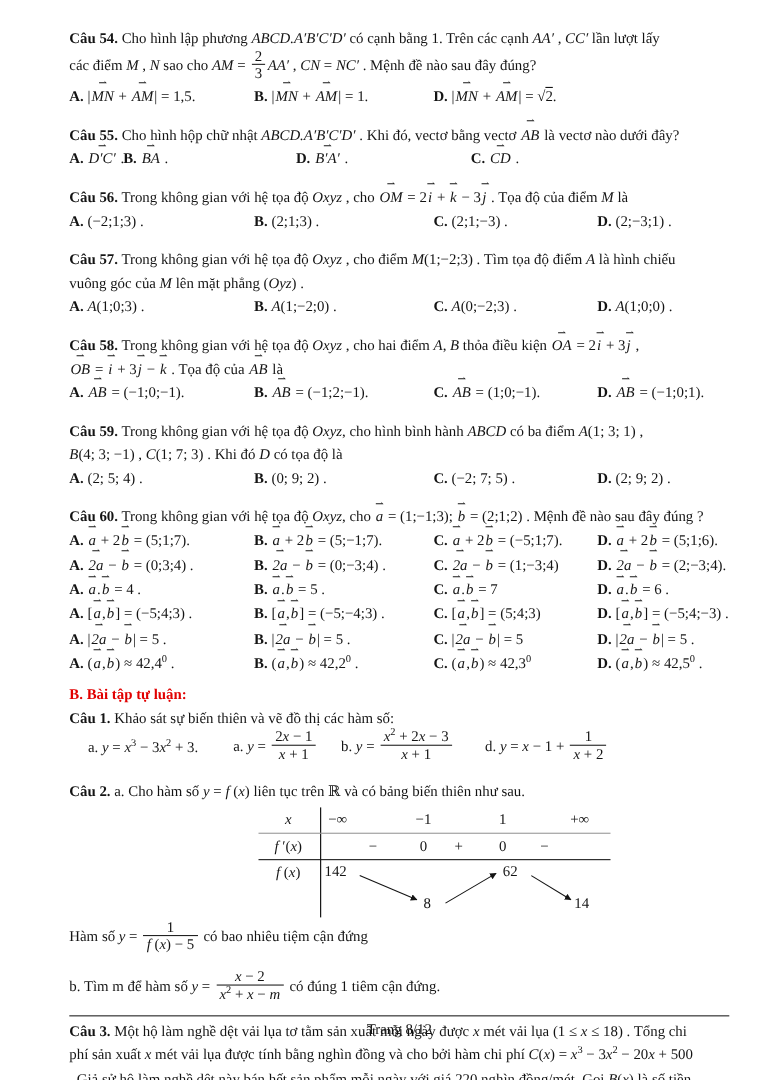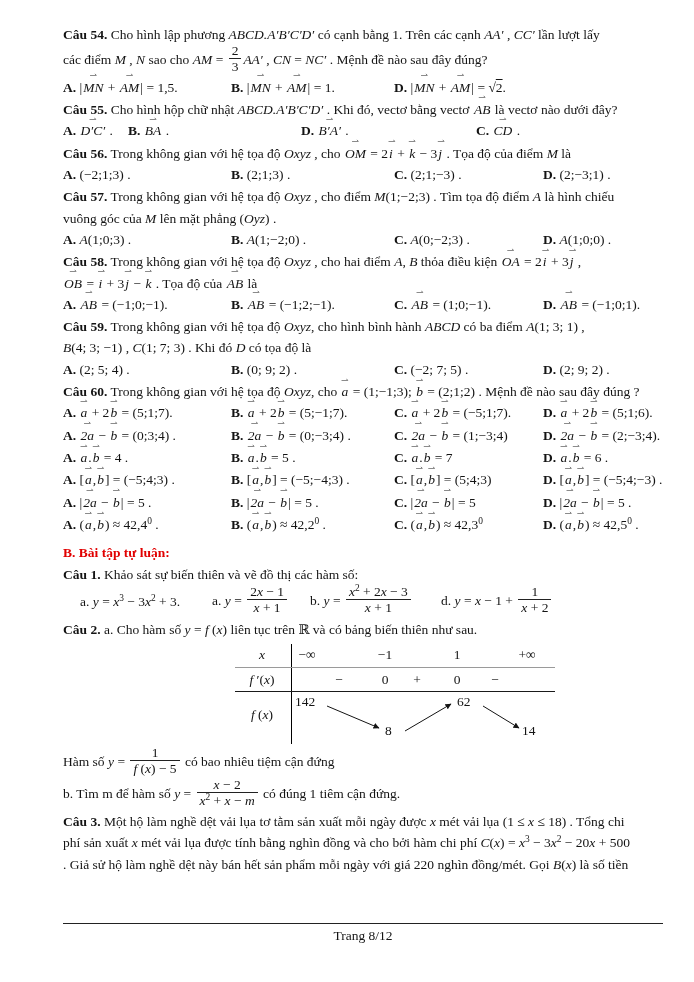--- a/index.html
+++ b/index.html
@@ -9,27 +9,27 @@
     box-sizing:border-box;
     background:#fff;
     padding:24px 33px 1px 63px;
     font-family:"Liberation Serif","DejaVu Serif",serif;
     font-size:13.5px;
     color:#141414;
     line-height:1.58;
     overflow:hidden;
   }
   p{margin:0;}
-  .q{margin-top:1px;}
+  .q{margin-top:14px;}
   b{font-weight:bold;}
   i{font-style:italic;}
   sup{font-size:0.7em;line-height:0;}
   
   .row4{display:grid;grid-template-columns:168px 163px 149px 1fr;margin:0 0 1px 0;white-space:nowrap;}
-  .row55{display:grid;grid-template-columns:49px 157px 159px 1fr;margin:0 0 1px 0;white-space:nowrap;gap:16px;}
+  .row55{display:grid;grid-template-columns:49px 157px 159px 1fr;margin:0 0 1px 0;white-space:nowrap;}
   
   .vec{display:inline-block;position:relative;font-style:italic;padding:0 1px;}
   .vec::after{content:"⇀";position:absolute;left:0;width:100%;top:-0.60em;font-size:0.68em;font-style:normal;text-align:center;line-height:1;}
   
   .frac{display:inline-block;vertical-align:middle;text-align:center;line-height:1.12;margin:0 2px;position:relative;top:-2px;}
   .frac .t{display:block;padding:0 3px 0;border-bottom:1px solid #222;}
   .frac .b{display:block;padding:0 3px;}
   .ol{text-decoration:overline;}
   
   .secB{font-weight:bold;margin-top:7px;}
@@ -179,21 +179,21 @@
       <span class="ctr" style="left:222px;top:4px">1</span>
       <span class="ctr" style="left:292px;top:4px">+∞</span>
 
       <span class="lab" style="top:29px"><i>f</i> ′(<i>x</i>)</span>
       <span class="ctr" style="left:104px;top:29px">−</span>
       <span class="ctr" style="left:150px;top:29px">0</span>
       <span class="ctr" style="left:182px;top:29px">+</span>
       <span class="ctr" style="left:222px;top:29px">0</span>
       <span class="ctr" style="left:260px;top:29px">−</span>
 
-      <span class="lab" style="top:64px"><i>f</i> (<i>x</i>)</span>
+      <span class="lab" style="top:52px"><i>f</i> (<i>x</i>)</span>
       <span style="left:60px;top:51px">142</span>
       <span style="left:150px;top:80px">8</span>
       <span style="left:222px;top:51px">62</span>
       <span style="left:287px;top:80px">14</span>
 
       <svg class="bbt-svg" viewBox="0 0 320 100">
         <defs>
           <marker id="ah" markerWidth="7" markerHeight="7" refX="5.5" refY="3" orient="auto">
             <path d="M0,0 L6,3 L0,6 Z" fill="#141414"></path>
           </marker>

